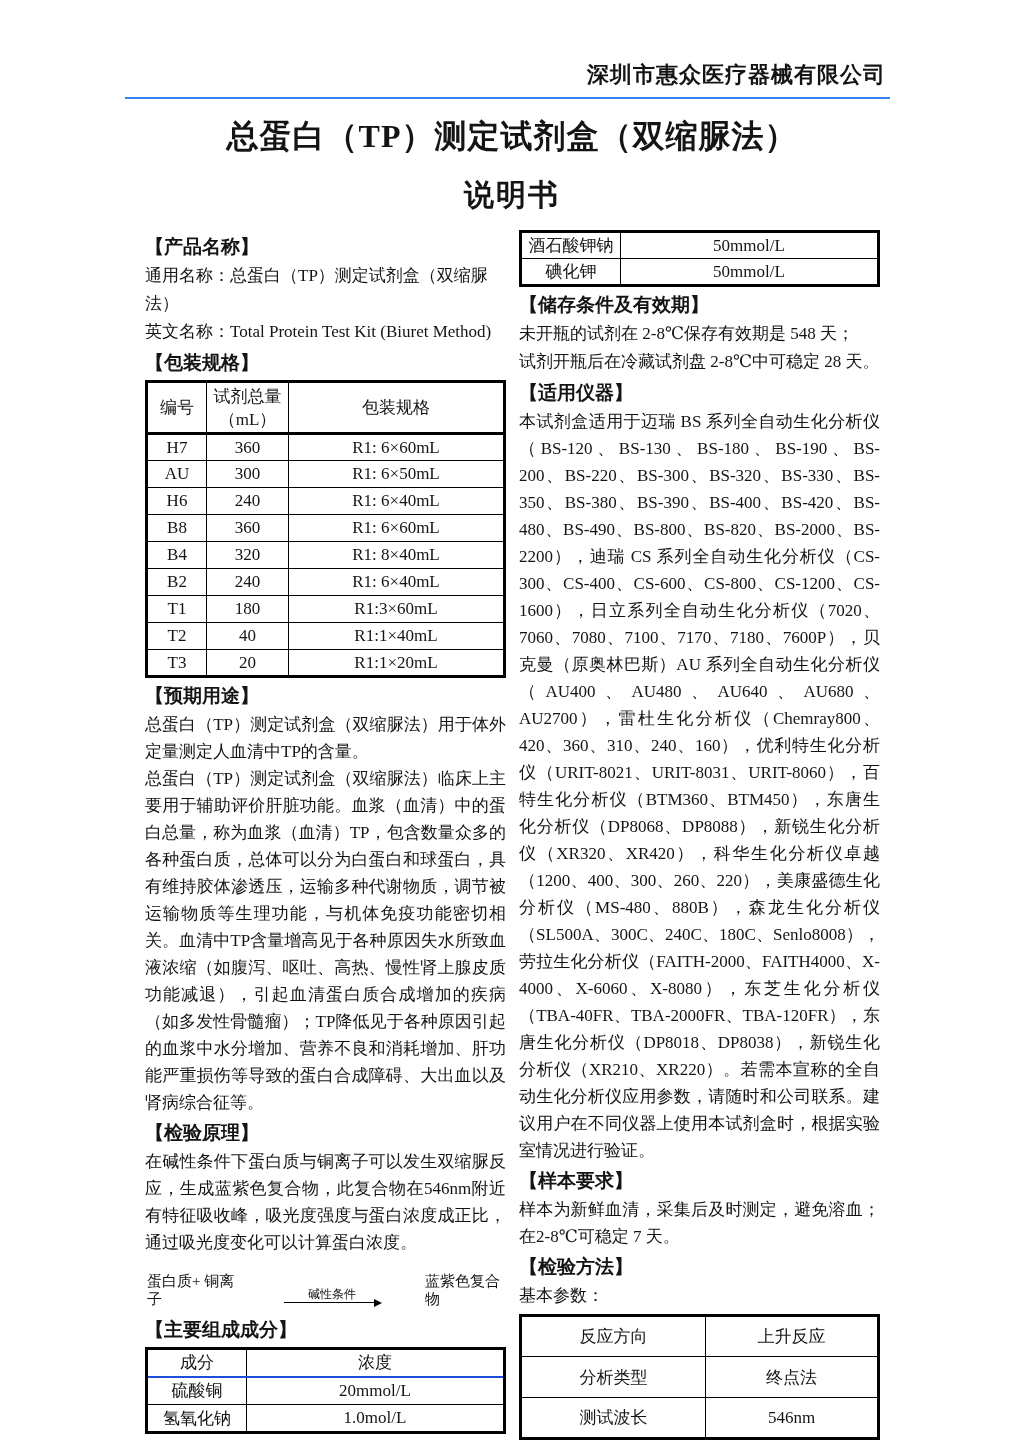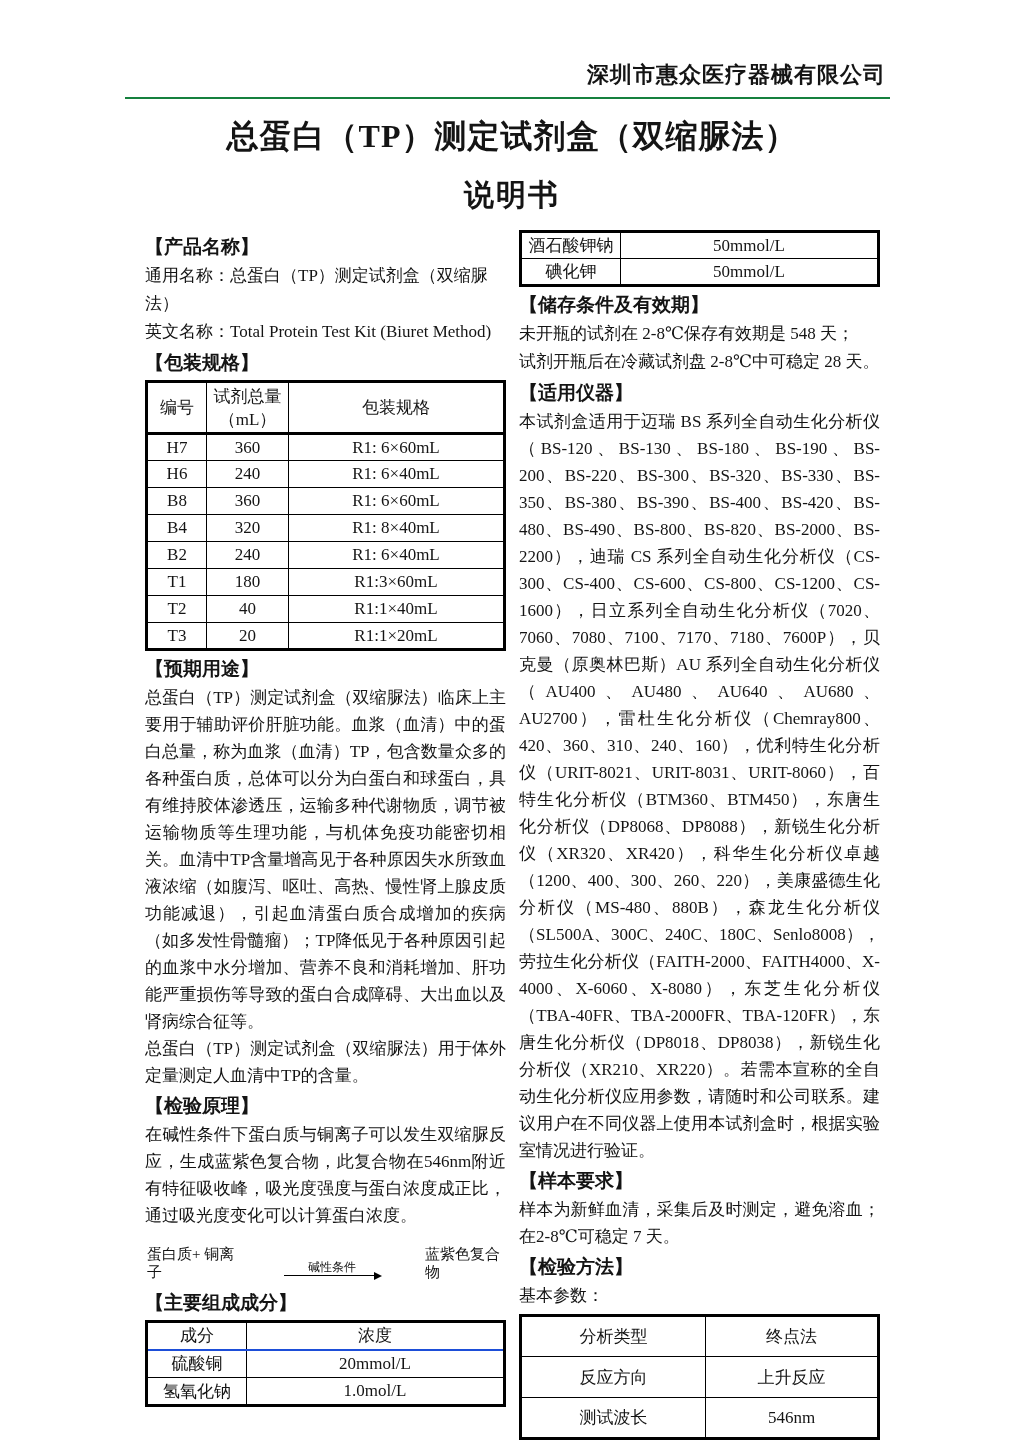--- a/index.html
+++ b/index.html
@@ -9,21 +9,21 @@
     background: #ffffff; color: #141414;
     font-family: "Liberation Serif", "DejaVu Serif", serif;
   }
   .page { position: relative; width: 1024px; height: 1448px; overflow: hidden; }
 
   
   .doc-header {
     margin: 0 134px 0 125px;
     padding: 60px 4px 7px 0;
     text-align: right;
-    border-bottom: 2px solid #15803d;
+    border-bottom: 2px solid #3b82f6;
   }
   .company { font-weight: bold; font-size: 22px; letter-spacing: 1px; }
 
   .doc-title {
     margin: 16px 125px 0;
     text-align: center;
     font-size: 32px; font-weight: bold;
     letter-spacing: 1px;
   }
   .doc-subtitle {
@@ -119,20 +119,25 @@
               <div>（mL）</div>
             </td>
             <td>包装规格</td>
           </tr>
           <tr>
             <td class="c1">H7</td>
             <td class="c2">360</td>
             <td>R1: 6×60mL</td>
           </tr>
           <tr>
+            <td class="c1">AU</td>
+            <td class="c2">300</td>
+            <td>R1: 6×50mL</td>
+          </tr>
+          <tr>
             <td class="c1">H6</td>
             <td class="c2">240</td>
             <td>R1: 6×40mL</td>
           </tr>
           <tr>
             <td class="c1">B8</td>
             <td class="c2">360</td>
             <td>R1: 6×60mL</td>
           </tr>
           <tr>
@@ -157,22 +162,22 @@
           </tr>
           <tr>
             <td class="c1">T3</td>
             <td class="c2">20</td>
             <td>R1:1×20mL</td>
           </tr>
         </tbody>
       </table>
 
       <div class="sec-heading">【预期用途】</div>
+      <p class="body-text">总蛋白（TP）测定试剂盒（双缩脲法）用于体外定量测定人血清中TP的含量。</p>
       <p class="body-text">总蛋白（TP）测定试剂盒（双缩脲法）临床上主要用于辅助评价肝脏功能。血浆（血清）中的蛋白总量，称为血浆（血清）TP，包含数量众多的各种蛋白质，总体可以分为白蛋白和球蛋白，具有维持胶体渗透压，运输多种代谢物质，调节被运输物质等生理功能，与机体免疫功能密切相关。血清中TP含量增高见于各种原因失水所致血液浓缩（如腹泻、呕吐、高热、慢性肾上腺皮质功能减退），引起血清蛋白质合成增加的疾病（如多发性骨髓瘤）；TP降低见于各种原因引起的血浆中水分增加、营养不良和消耗增加、肝功能严重损伤等导致的蛋白合成障碍、大出血以及肾病综合征等。</p>
-      <p class="body-text">总蛋白（TP）测定试剂盒（双缩脲法）用于体外定量测定人血清中TP的含量。</p>
 
       <div class="sec-heading">【检验原理】</div>
       <p class="body-text">在碱性条件下蛋白质与铜离子可以发生双缩脲反应，生成蓝紫色复合物，此复合物在546nm附近有特征吸收峰，吸光度强度与蛋白浓度成正比，通过吸光度变化可以计算蛋白浓度。</p>
 
       <div class="formula">
         <span>蛋白质+ 铜离子</span>
         <span class="f-arrow">
           <span class="f-cond">碱性条件</span>
           <span class="f-line"></span>
         </span>
@@ -223,26 +228,26 @@
 
       <div class="sec-heading">【样本要求】</div>
       <p class="body-text">样本为新鲜血清，采集后及时测定，避免溶血；在2-8℃可稳定 7 天。</p>
 
       <div class="sec-heading">【检验方法】</div>
       <p class="plain-line">基本参数：</p>
 
       <table class="param-table">
         <tbody>
           <tr>
+            <td class="c1">反应方向</td>
+            <td>上升反应</td>
+          </tr>
+          <tr>
             <td class="c1">分析类型</td>
             <td>终点法</td>
-          </tr>
-          <tr>
-            <td class="c1">反应方向</td>
-            <td>上升反应</td>
           </tr>
           <tr>
             <td class="c1">测试波长</td>
             <td>546nm</td>
           </tr>
         </tbody>
       </table>
 
       <p class="plain-line">操作步骤：</p>
 

